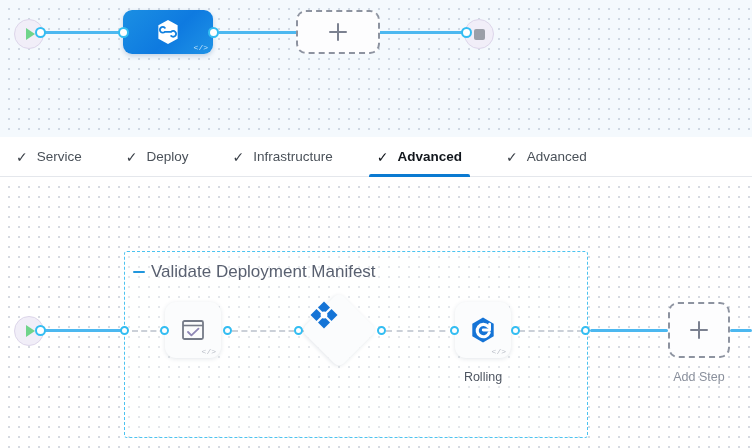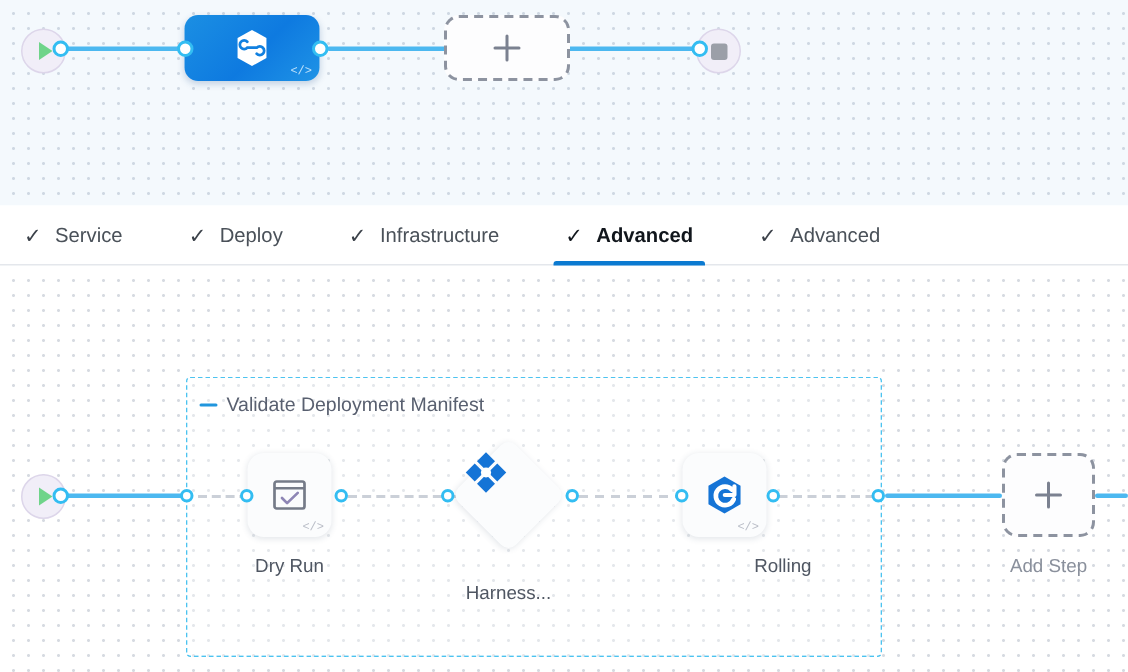--- a/index.html
+++ b/index.html
@@ -122,21 +122,21 @@
     opacity:.85;
   }
 
   
   .step-group{
     position:absolute;border:1px dashed #4cc3f0;border-radius:3px;
     background:rgba(255,255,255,0.35);box-sizing:border-box;z-index:3;
   }
   .group-header{
     position:absolute;display:flex;align-items:center;gap:6px;
-    font-size:13px;color:#596070;white-space:nowrap;z-index:7;
+    font-size:17px;color:#596070;white-space:nowrap;z-index:7;
   }
   .minus-icon{
     display:inline-block;width:12px;height:2px;background:#2196dd;border-radius:1px;
   }
 
   
   .step-node{
     position:absolute;width:56px;height:56px;border-radius:11px;
     background:#fbfcfd;box-shadow:0 1px 4px rgba(40,60,90,.13);
     z-index:5;
@@ -246,43 +246,41 @@
     <div class="port sm" style="left:581px;top:148px;"></div>
 
     <div class="step-node" style="left:165px;top:124px;">
       <svg class="ic" width="26" height="26" viewBox="0 0 26 26">
         <rect x="3" y="4" width="20" height="18" rx="1.5" fill="none" stroke="#757b88" stroke-width="1.8"></rect>
         <line x1="3" y1="8.5" x2="23" y2="8.5" stroke="#757b88" stroke-width="1.6"></line>
         <path d="M8 15 l3.4 3.4 L18.5 11.6" fill="none" stroke="#8e86b5" stroke-width="1.8" stroke-linecap="round" stroke-linejoin="round"></path>
       </svg>
       <span class="code-badge dark">&lt;/&gt;</span>
     </div>
-    <div class="node-label" style="left:135px;top:192px;width:116px;">Dry Run</div>
 
     <div class="diamond-node" style="left:312px;top:125px;"></div>
     <svg class="diamond-ic" style="left:339px;top:152px;margin-left:-15px;margin-top:-15px;" width="30" height="30" viewBox="0 0 30 30">
       <g fill="#1574d6">
         <path d="M15 1.5 L21 7.5 L15 13.5 L9 7.5 Z"></path>
         <path d="M15 16.5 L21 22.5 L15 28.5 L9 22.5 Z"></path>
         <path d="M1.5 15 L7.5 9 L13.5 15 L7.5 21 Z"></path>
         <path d="M16.5 15 L22.5 9 L28.5 15 L22.5 21 Z"></path>
       </g>
       <circle cx="15" cy="15" r="3.4" fill="#ffffff"></circle>
     </svg>
-    <div class="node-label" style="left:281px;top:210px;width:116px;">Harness...</div>
 
     <div class="step-node" style="left:455px;top:124px;">
       <svg class="ic" width="28" height="28" viewBox="0 0 28 28">
         <path d="M14 1.6 L24.7 7.8 L24.7 20.2 L14 26.4 L3.3 20.2 L3.3 7.8 Z" fill="#1574d6"></path>
         <path d="M19 10.4 a6.2 6.2 0 1 0 1.2 6.4" fill="none" stroke="#ffffff" stroke-width="3.1" stroke-linecap="round"></path>
         <path d="M14.2 14 L20.6 14 L20.6 8.2" fill="none" stroke="#ffffff" stroke-width="2.8" stroke-linecap="round" stroke-linejoin="round"></path>
       </svg>
       <span class="code-badge dark">&lt;/&gt;</span>
     </div>
-    <div class="node-label" style="left:425px;top:192px;width:116px;text-align:right;">Rolling</div>
+    <div class="node-label" style="left:425px;top:192px;width:116px;">Rolling</div>
 
     <div class="add-node" style="left:668px;top:124px;width:62px;height:56px;">
       <div class="plus"></div>
     </div>
     <div class="node-label muted" style="left:641px;top:192px;width:116px;">Add Step</div>
   </div>
 
 </div>
 
 </body></html>

